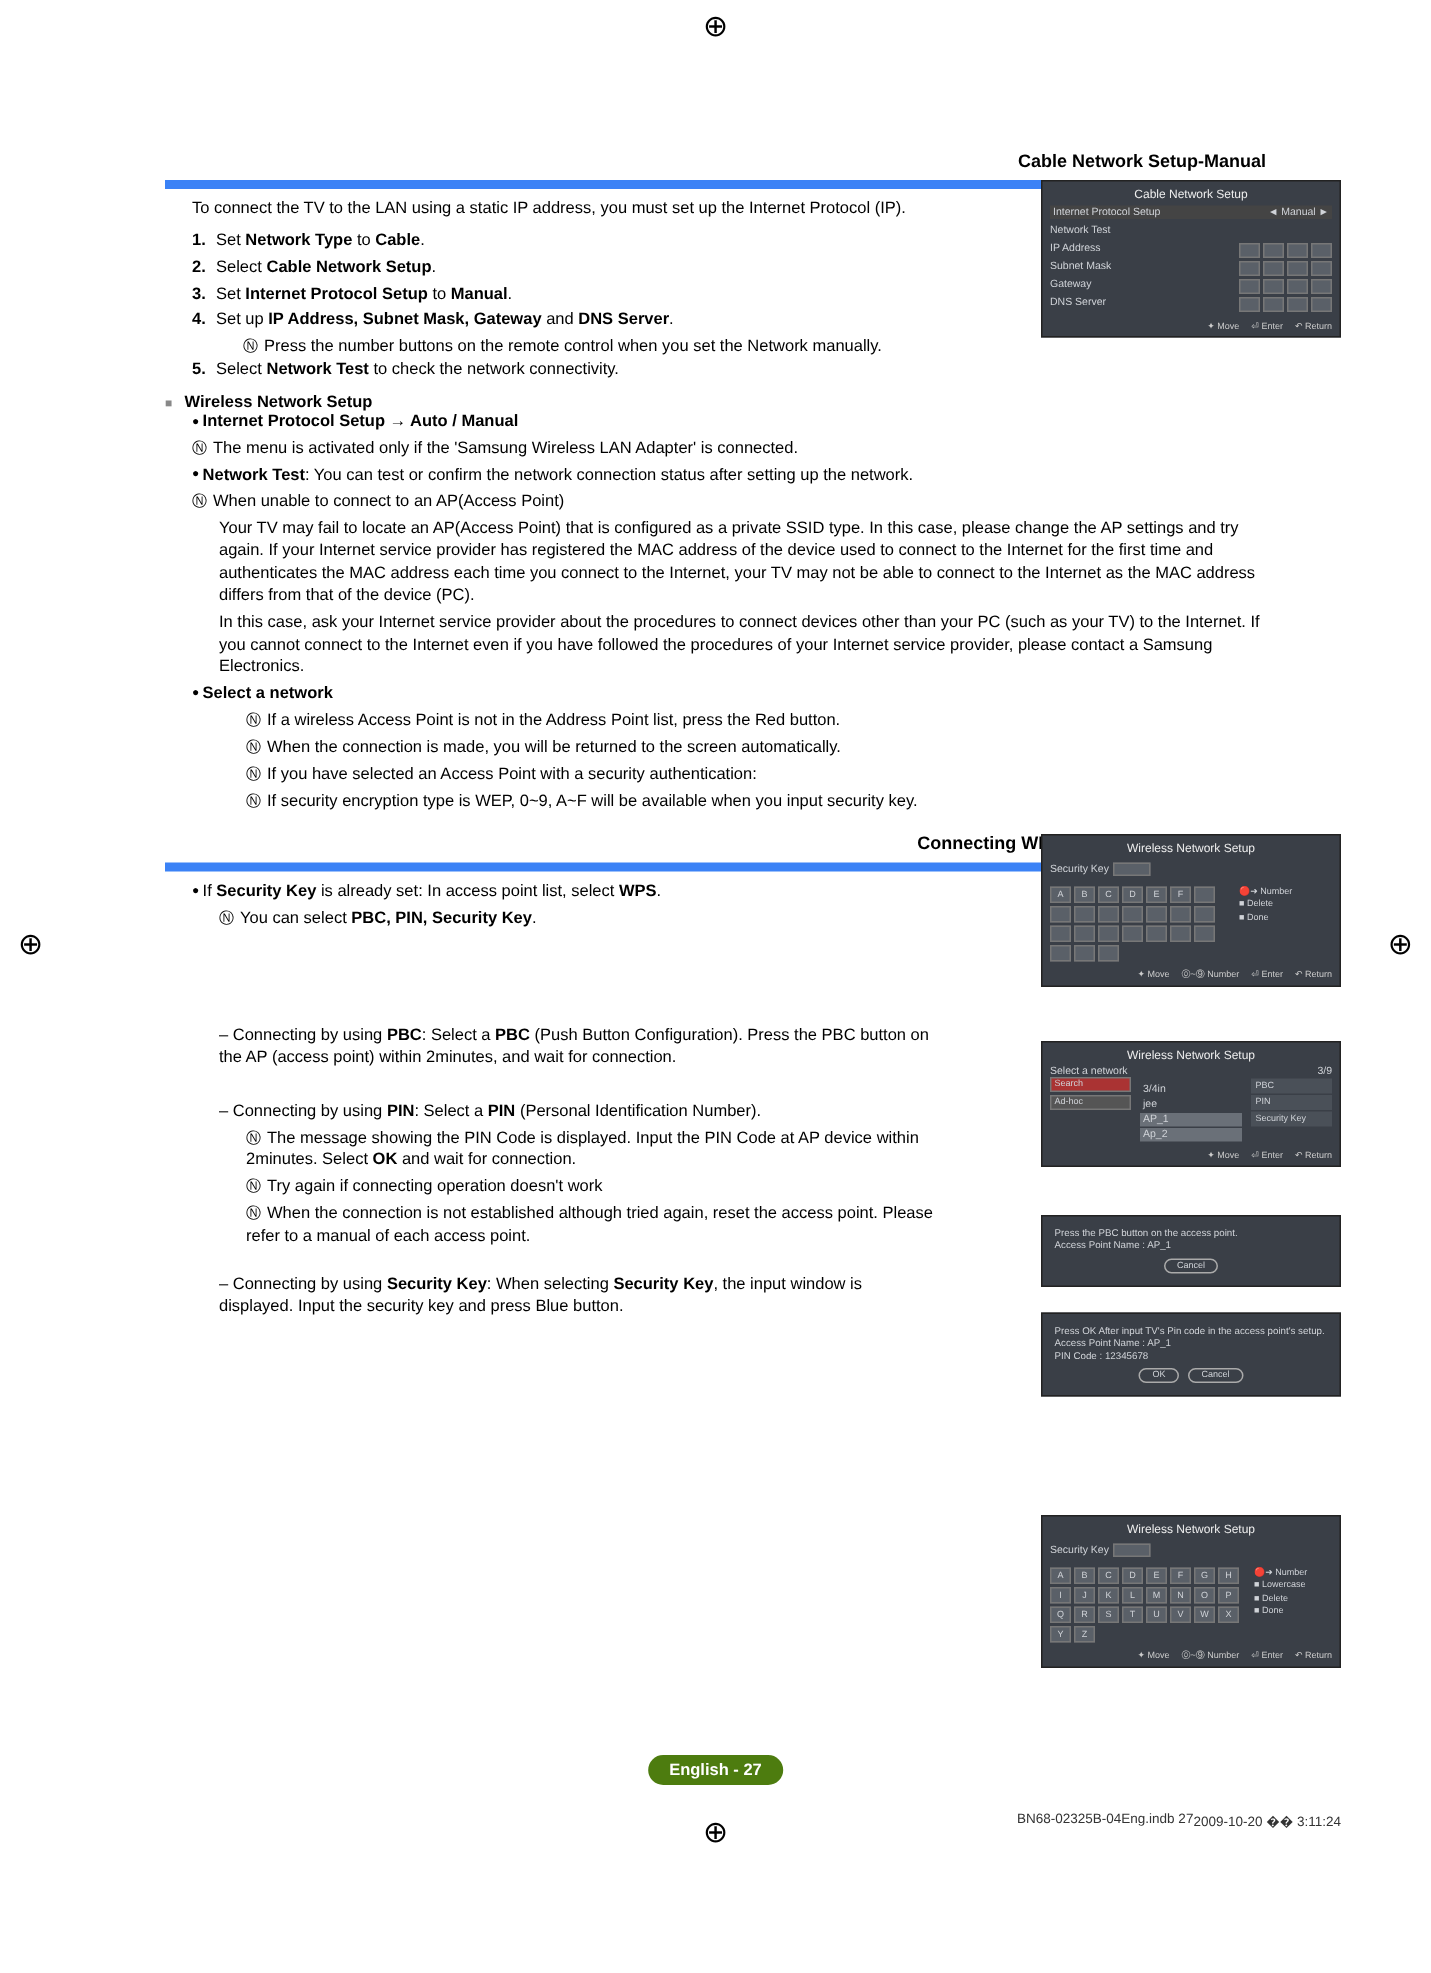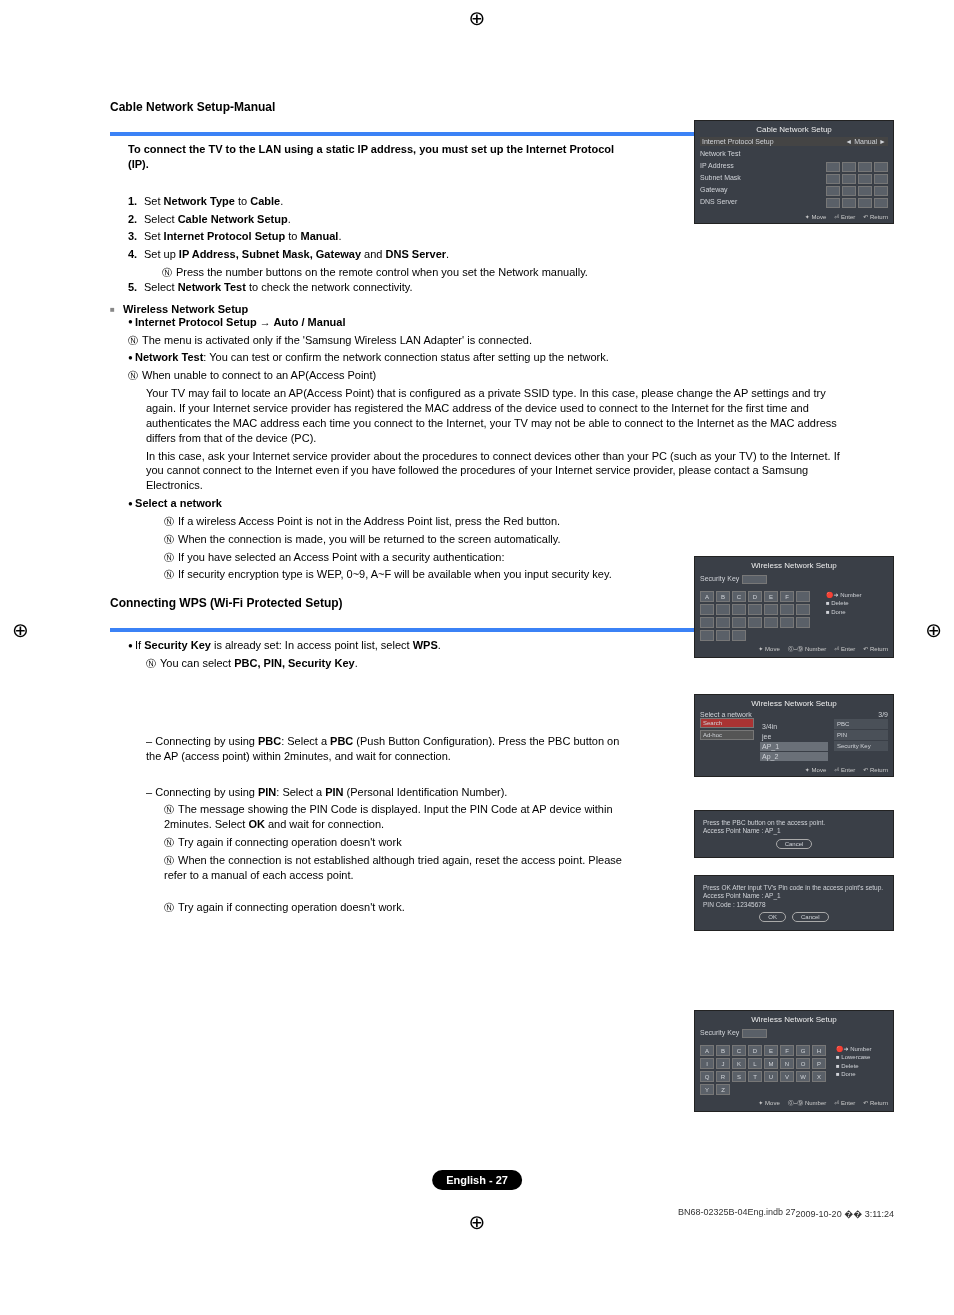--- a/index.html
+++ b/index.html
@@ -25,25 +25,26 @@
   .reg-top { top: 8px; left: 50%; transform: translateX(-50%); }
   .reg-left { top: 50%; left: 12px; transform: translateY(-50%); }
   .reg-right { top: 50%; right: 12px; transform: translateY(-50%); }
   .reg-bottom { bottom: 28px; left: 50%; transform: translateX(-50%); }
   .content-wrap {
     padding: 0 50px;
   }
   h2.section {
     font-size: 12px;
     font-weight: bold;
-    border-bottom: 4px solid #3b82f6;
+    border-bottom: 6px solid #3b82f6;
     margin-bottom: 6px;
-    padding-bottom: 18px;
-  }
-  .intro { margin-left: 18px; margin-bottom: 22px; line-height:1.35; max-width:490px;font-weight:bold; }
+    padding-bottom: 6px;
+    text-align: right;
+  }
+  .intro { margin-left: 18px; margin-bottom: 6px; line-height:1.35; max-width:490px; }
   .num-list { margin-left: 18px; }
   .num-item { margin-bottom: 3px; line-height:1.35; }
   .num-item .num { display:inline-block; width:16px; font-weight:bold; }
   .sub-note { margin-left: 34px; line-height:1.35; }
   .note-icon { display:inline-block; width:14px; font-size:10px; }
   .square-bullet { display:inline-block; width:10px; font-size:8px; color:#888; vertical-align:middle; }
   .dot-bullet::before { content:"● "; font-size:8px; vertical-align:middle; }
   .dash-bullet::before { content:"– "; }
   .sub1 { margin-left: 18px; line-height:1.35; margin-bottom:3px; }
   .sub2 { margin-left: 36px; line-height:1.35; margin-bottom:3px; max-width:480px;}
@@ -75,21 +76,21 @@
   .ss-hl { background:#6a7078;}
   .ss-pop { background:#4a5058; padding:2px 3px; margin:1px 0; font-size:6px;}
   .ss-btn { display:inline-block; border:1px solid #aaa; padding:1px 8px; margin:3px 2px 0 2px; font-size:6px; border-radius:6px;}
   .ss-msg { font-size:6.5px; line-height:1.3;}
   .ss-center { text-align:center; }
   .pg-footer {
     position:absolute;
     bottom:70px;
     left:50%;
     transform:translateX(-50%);
-    background:#000000;
+    background:#4d7c0f;
     color:#fff;
     padding:4px 14px;
     border-radius:10px;
     font-size:11px;
     font-weight:bold;
   }
   .bottom-line {
     position:absolute;
     bottom:40px;
     left:60px;
@@ -351,21 +352,23 @@
 
     <div class="sub2 dash-bullet">
       <span>Connecting by using </span><span class="bold">PIN</span><span>: Select a </span><span class="bold">PIN</span><span> (Personal Identification Number).</span>
     </div>
     <div class="sub3"><span class="note-icon">Ⓝ</span><span>The message showing the PIN Code is displayed. Input the PIN Code at AP device within 2minutes. Select </span><span class="bold">OK</span><span> and wait for connection.</span></div>
     <div class="sub3"><span class="note-icon">Ⓝ</span><span>Try again if connecting operation doesn't work</span></div>
     <div class="sub3"><span class="note-icon">Ⓝ</span><span>When the connection is not established although tried again, reset the access point. Please refer to a manual of each access point.</span></div>
 
     <div style="height:14px;"></div>
 
-    <div class="sub3"><span class="note-icon">Ⓝ</span><span>Try again if connecting operation doesn't work.</span></div>
+    <div class="sub2 dash-bullet">
+      <span>Connecting by using </span><span class="bold">Security Key</span><span>: When selecting </span><span class="bold">Security Key</span><span>, the input window is displayed. Input the security key and press Blue button.</span>
+    </div>
 
   </div>
 
   <div class="pg-footer">English - 27</div>
   <div class="reg-mark reg-bottom">⊕</div>
   <div class="bottom-line">
     <span>BN68-02325B-04Eng.indb   27</span>
     <span>2009-10-20   �� 3:11:24</span>
   </div>
 </div>

